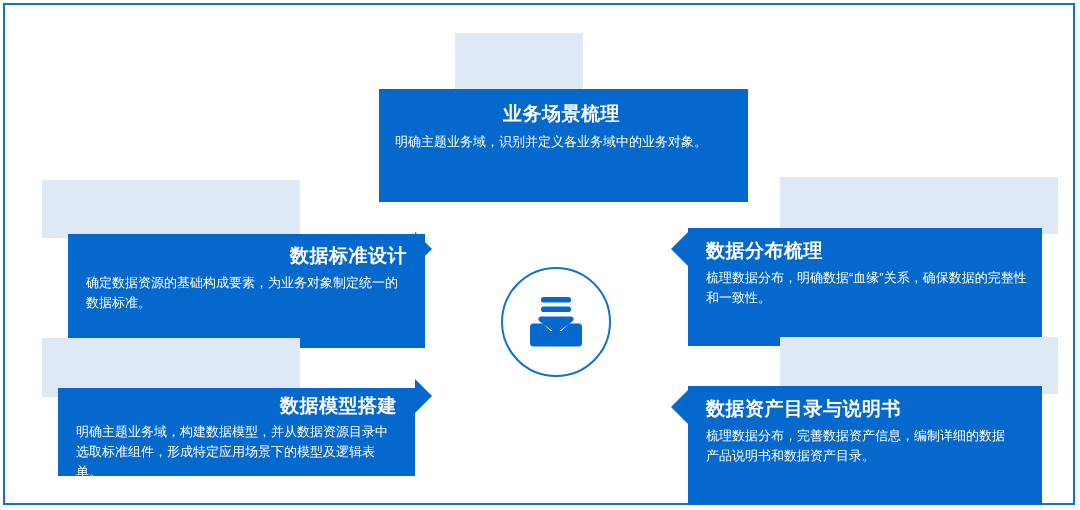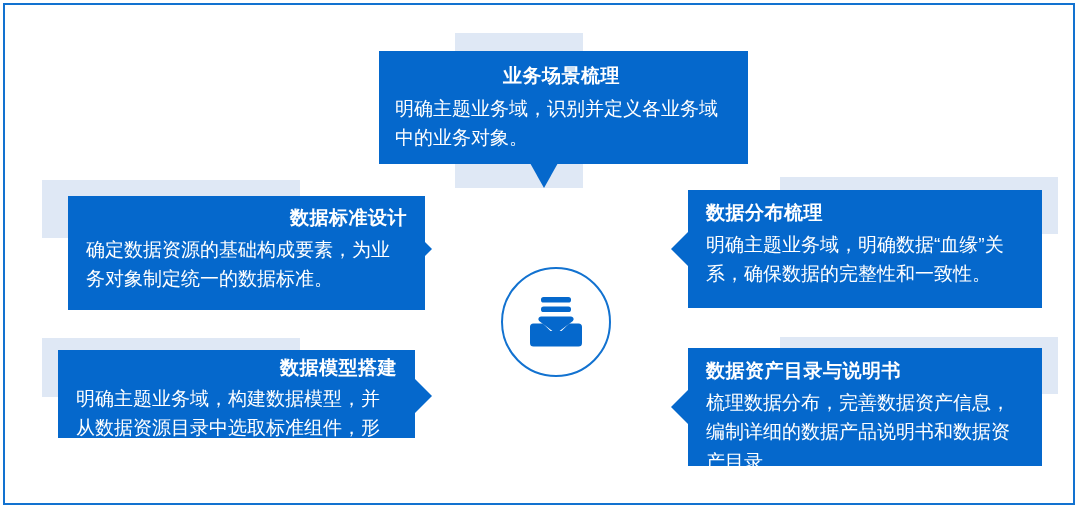--- a/index.html
+++ b/index.html
@@ -31,30 +31,31 @@
   .backdrop {
     position: absolute;
     background: #dfe8f5;
   }
   
   .card {
     position: absolute;
     background: #0568cc;
     color: #ffffff;
     box-sizing: border-box;
+    margin-top: 38px;
   }
   .card-title {
     font-size: 19px;
     font-weight: bold;
     line-height: 1.25;
     letter-spacing: 0.5px;
     white-space: nowrap;
   }
   .card-desc {
-    font-size: 19px;
+    font-size: 13px;
     line-height: 1.55;
     font-weight: normal;
     color: #ffffff;
   }
   
   #backdrop-top {
     left: 455px;
     top: 33px;
     width: 128px;
     height: 155px;
@@ -238,21 +239,21 @@
   <div class="backdrop" id="backdrop-leftbottom"></div>
   <div class="card" id="card-leftbottom">
     <div class="card-title">数据模型搭建</div>
     <div class="card-desc">明确主题业务域，构建数据模型，并从数据资源目录中选取标准组件，形成特定应用场景下的模型及逻辑表单。</div>
   </div>
   <div class="arrow-right-lb"></div>
 
   <div class="backdrop" id="backdrop-righttop"></div>
   <div class="card" id="card-righttop">
     <div class="card-title">数据分布梳理</div>
-    <div class="card-desc">明确主题业务域，明确数据“血缘”关系，确保数据的完整性和一致性。</div>
+    <div class="card-desc">梳理数据分布，明确数据“血缘”关系，确保数据的完整性和一致性。</div>
   </div>
   <div class="arrow-left-rt"></div>
 
   <div class="backdrop" id="backdrop-rightbottom"></div>
   <div class="card" id="card-rightbottom">
     <div class="card-title">数据资产目录与说明书</div>
     <div class="card-desc">梳理数据分布，完善数据资产信息，编制详细的数据产品说明书和数据资产目录。</div>
   </div>
   <div class="arrow-left-rb"></div>
 

